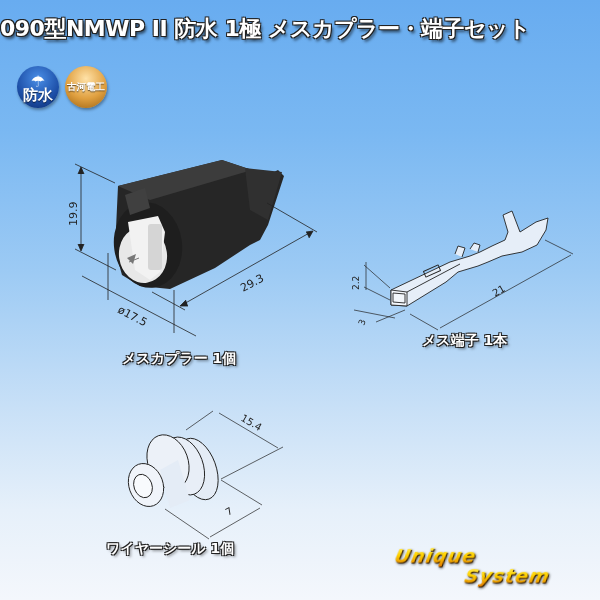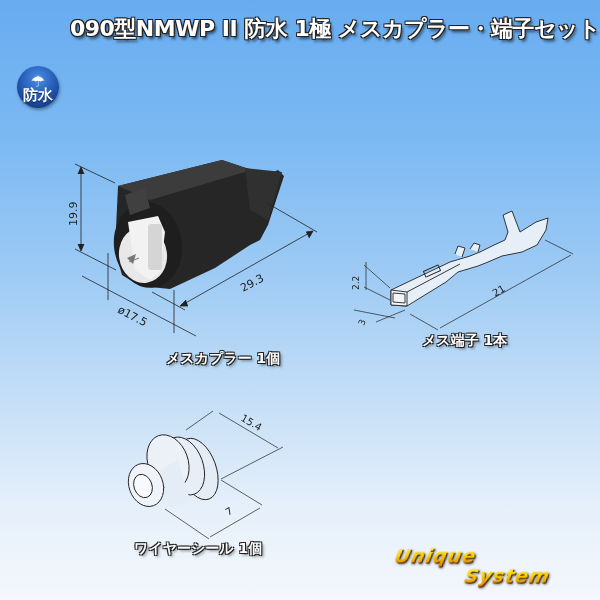--- a/index.html
+++ b/index.html
@@ -2,21 +2,21 @@
 <html><head>
 <meta charset="utf-8">
 <style>
   html, body { margin: 0; padding: 0; }
   body {
     width: 600px; height: 600px; overflow: hidden; position: relative;
     font-family: "DejaVu Sans", sans-serif;
     background: linear-gradient(to bottom, #68acf0 0%, #7ab8f2 22%, #9ccaf4 45%, #c8e0f7 68%, #e6f0fa 85%, #f4f7fc 100%);
   }
   .title {
-    position: absolute; left: 0; top: 14px; width: 600px; text-align: right;
+    position: absolute; left: 0; top: 14px; width: 600px; text-align: left;
     font-size: 22px; font-weight: bold; color: #ffffff; letter-spacing: -0.5px;
     text-shadow: -1px -1px 0 #222, 1px -1px 0 #222, -1px 1px 0 #222, 1px 1px 0 #222, 2px 3px 3px rgba(0,0,0,0.6);
     white-space: nowrap;
   }
   .badges { position: absolute; left: 17px; top: 66px; display: flex; gap: 6px; }
   .badge {
     width: 42px; height: 42px; border-radius: 50%; position: relative;
     display: flex; flex-direction: column; align-items: center; justify-content: center;
     color: #fff; font-weight: bold; box-shadow: 1px 2px 3px rgba(0,0,0,0.35);
   }
@@ -47,20 +47,23 @@
 </style>
 </head>
 <body>
 
 <div class="title">090型NMWP II 防水 1極 メスカプラー・端子セット</div>
 
 <div class="badges">
   <div class="badge blue">
     <span class="umbrella">☂</span>
     <span class="t">防水</span>
+  </div>
+  <div class="badge gold">
+    <span class="t sm">古河電工</span>
   </div>
 </div>
 
 <svg class="drawing" viewBox="0 0 600 600">
 
   <g>
 
     <path d="M118 186 L222 160 L252 170 L262 178 L278 170 L284 176 L268 225 L260 240 L250 245 L215 268 L170 289 L140 286 L122 275 L115 250 Z" fill="#262626"></path>
 
     <ellipse cx="148" cy="245" rx="34" ry="43" fill="#1e1e1e" transform="rotate(-8 148 245)"></ellipse>
@@ -130,20 +133,20 @@
     <line x1="221" y1="479" x2="283" y2="447"></line>
     <line x1="219" y1="413" x2="278" y2="448"></line>
     <line x1="221" y1="480" x2="262" y2="505"></line>
     <line x1="165" y1="509" x2="209" y2="539"></line>
     <line x1="210" y1="537" x2="260" y2="508"></line>
   </g>
   <text class="dim" style="font-size:10px" transform="translate(240 420) rotate(30)">15.4</text>
   <text class="dim" style="font-size:10px" transform="translate(228 516) rotate(-30)">7</text>
 </svg>
 
-<div class="label" style="left:122px; top:350px;margin-left:44px;">メスカプラー 1個</div>
+<div class="label" style="left:122px; top:350px;">メスカプラー 1個</div>
 <div class="label" style="left:422px; top:332px;">メス端子 1本</div>
-<div class="label" style="left:106px; top:540px;margin-left:28px;">ワイヤーシール 1個</div>
+<div class="label" style="left:106px; top:540px;">ワイヤーシール 1個</div>
 
 <div class="logo">
   <span class="w" style="left:0; top:0;">Unique</span>
   <span class="w" style="left:70px; top:20px;">System</span>
 </div>
 
 </body></html>

